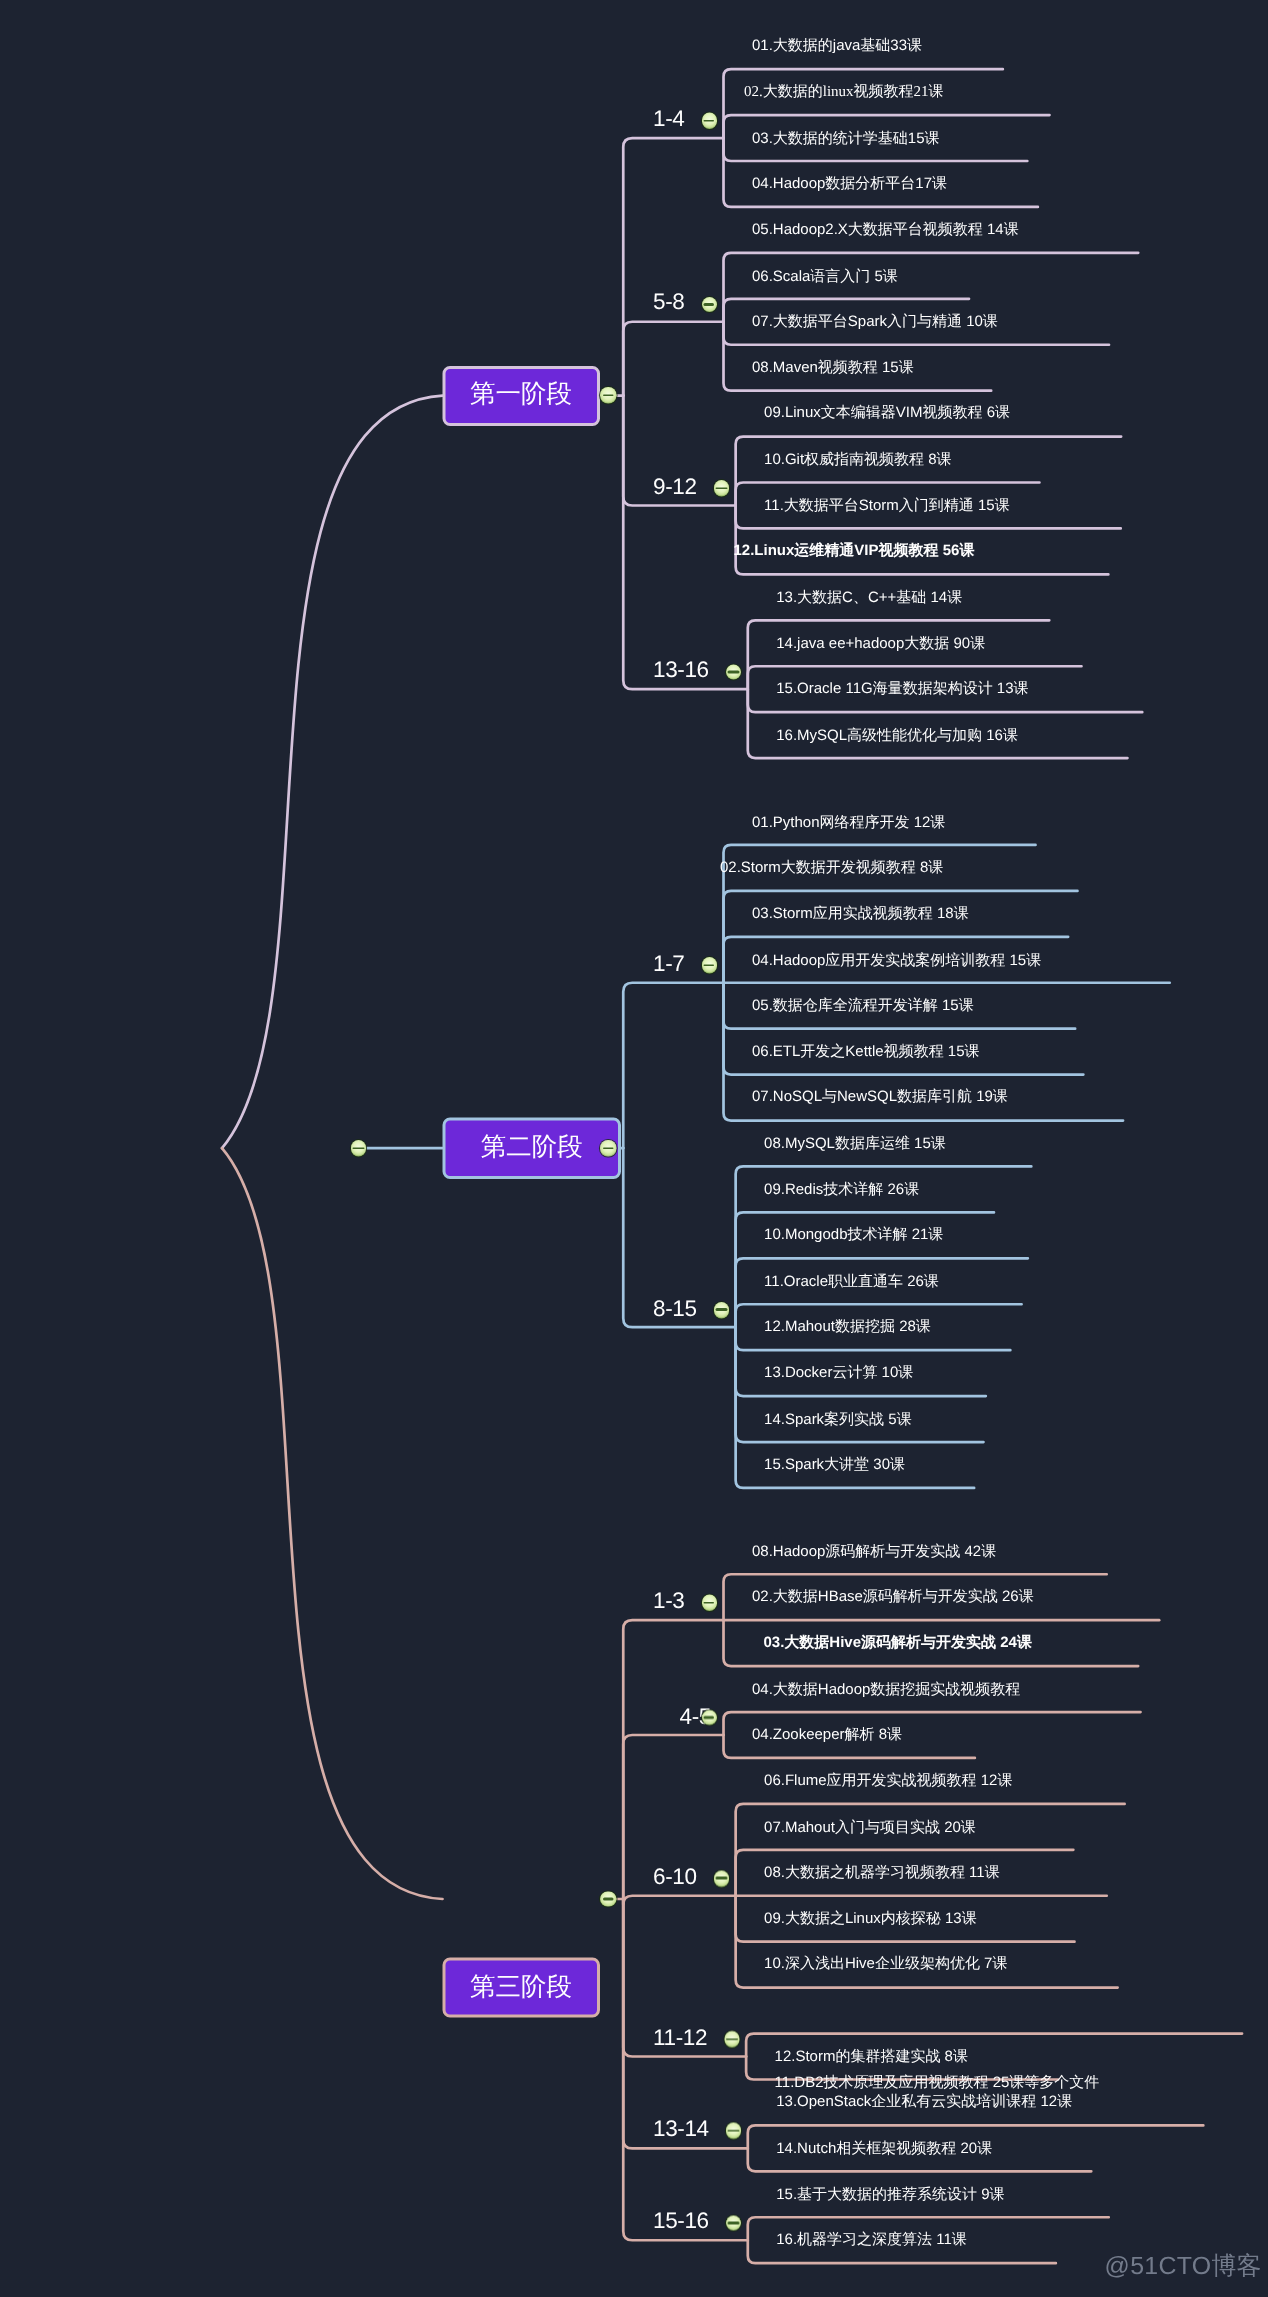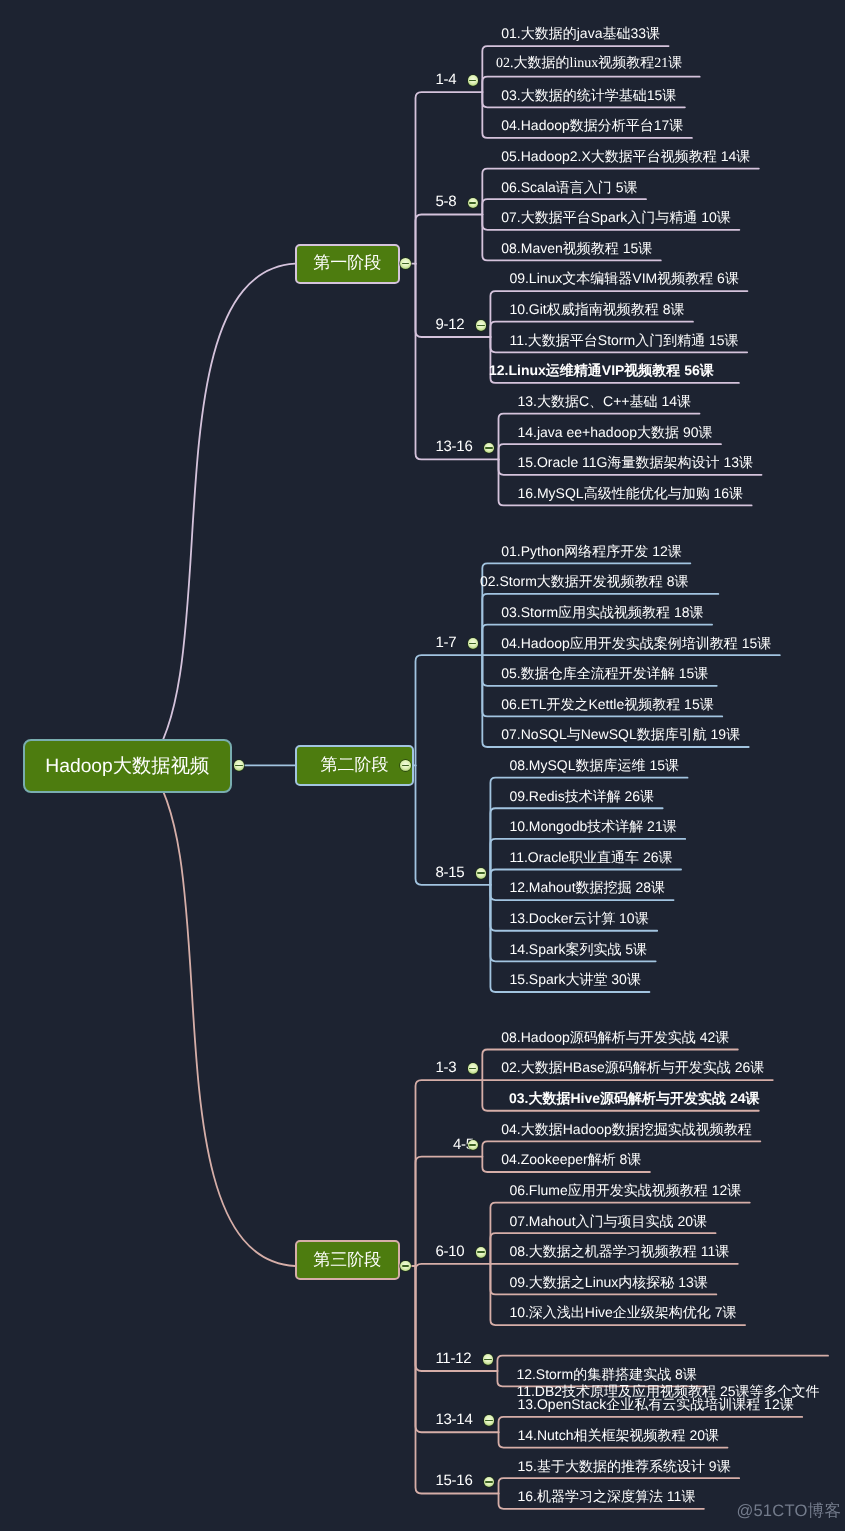--- a/index.html
+++ b/index.html
@@ -5,23 +5,23 @@
 <style>
 
 html,body{margin:0;padding:0;}
 body{width:845px;height:1531px;background:#1d2331;overflow:hidden;
      font-family:"Liberation Sans","DejaVu Sans",sans-serif;
      -webkit-font-smoothing:antialiased;text-rendering:geometricPrecision;}
 #map{position:relative;width:845px;height:1531px;background:#1d2331;}
 svg.wires{position:absolute;left:0;top:0;width:845px;height:1531px;}
 .lbl{position:absolute;white-space:nowrap;color:#fff;line-height:1;
      -webkit-font-smoothing:antialiased;will-change:opacity;opacity:0.999;}
-.leaf{font-size:14px;}
+.leaf{font-size:10px;}
 .grp{font-size:15px;letter-spacing:-0.25px;}
-.node{position:absolute;box-sizing:border-box;background:#4d7c0f;
+.node{position:absolute;box-sizing:border-box;background:#6d28d9;
       display:flex;align-items:center;justify-content:center;color:#fff;
       white-space:nowrap;}
 .node>span{-webkit-font-smoothing:antialiased;will-change:opacity;opacity:0.999;}
 .stage{font-size:17px;border:2px solid;border-radius:5px;}
 .root{font-size:19.3px;border:2px solid;border-radius:8px;}
 .tog{position:absolute;width:10.6px;height:10.6px;border-radius:50%;
      background:radial-gradient(circle at 50% 42%, #f2fbdf 0%, #e2f3bb 42%,
                  #c6e096 64%, #7ba24c 80%, #2e4a19 100%);
      box-sizing:border-box;box-shadow:0 0 0 0.7px rgba(26,48,16,.8);}
 .tog i{position:absolute;left:1.7px;right:1.7px;top:4.5px;height:1.5px;
@@ -95,23 +95,20 @@
   <path d="M 490.43 1263.84 L 737.82 1263.84" fill="none" stroke="#d6aea8" stroke-width="1.8" stroke-linecap="round"></path>
   <path d="M 490.43 1263.84 L 490.43 1289.46 Q 490.43 1294.46 495.43 1294.46 L 716.34 1294.46" fill="none" stroke="#d6aea8" stroke-width="1.8" stroke-linecap="round"></path>
   <path d="M 490.43 1263.84 L 490.43 1320.08 Q 490.43 1325.08 495.43 1325.08 L 745.09 1325.08" fill="none" stroke="#d6aea8" stroke-width="1.8" stroke-linecap="round"></path>
   <path d="M 497.42 1371.01 L 497.42 1360.70 Q 497.42 1355.70 502.42 1355.70 L 828.04 1355.70" fill="none" stroke="#d6aea8" stroke-width="1.8" stroke-linecap="round"></path>
   <path d="M 497.42 1371.01 L 497.42 1381.32 Q 497.42 1386.32 502.42 1386.32 L 705.40 1386.32" fill="none" stroke="#d6aea8" stroke-width="1.8" stroke-linecap="round"></path>
   <path d="M 498.52 1432.25 L 498.52 1421.94 Q 498.52 1416.94 503.52 1416.94 L 802.21 1416.94" fill="none" stroke="#d6aea8" stroke-width="1.8" stroke-linecap="round"></path>
   <path d="M 498.52 1432.25 L 498.52 1442.56 Q 498.52 1447.56 503.52 1447.56 L 727.52 1447.56" fill="none" stroke="#d6aea8" stroke-width="1.8" stroke-linecap="round"></path>
   <path d="M 498.52 1493.49 L 498.52 1483.18 Q 498.52 1478.18 503.52 1478.18 L 739.17 1478.18" fill="none" stroke="#d6aea8" stroke-width="1.8" stroke-linecap="round"></path>
   <path d="M 498.52 1493.49 L 498.52 1503.80 Q 498.52 1508.80 503.52 1508.80 L 703.92 1508.80" fill="none" stroke="#d6aea8" stroke-width="1.8" stroke-linecap="round"></path>
 </svg>
-<div class="node root" style="left:22.5px;top:738.7px;width:209.5px;height:54.2px;border-color:#79adaf">
-      <span>Hadoop大数据视频</span>
-    </div>
 <div class="tog" style="left:233.6px;top:760.1px;">
       <i></i>
     </div>
 <div class="node stage" style="left:295px;top:243.5px;width:104.5px;height:40.4px;border-color:#d5c3dc">
       <span>第一阶段</span>
     </div>
 <div class="tog" style="left:400.4px;top:258.4px;">
       <i></i>
     </div>
 <div class="lbl grp" style="left:435.4px;top:71.88px;">1-4</div>
@@ -168,21 +165,21 @@
       <i></i>
     </div>
 <div class="lbl leaf" style="left:509.4px;top:757.99px;">08.MySQL数据库运维 15课</div>
 <div class="lbl leaf" style="left:509.4px;top:788.61px;">09.Redis技术详解 26课</div>
 <div class="lbl leaf" style="left:509.4px;top:819.23px;">10.Mongodb技术详解 21课</div>
 <div class="lbl leaf" style="left:509.4px;top:849.85px;">11.Oracle职业直通车 26课</div>
 <div class="lbl leaf" style="left:509.4px;top:880.47px;">12.Mahout数据挖掘 28课</div>
 <div class="lbl leaf" style="left:509.4px;top:911.09px;">13.Docker云计算 10课</div>
 <div class="lbl leaf" style="left:509.4px;top:941.71px;">14.Spark案列实战 5课</div>
 <div class="lbl leaf" style="left:509.4px;top:972.33px;">15.Spark大讲堂 30课</div>
-<div class="node stage" style="left:295px;top:1240px;width:104.5px;height:40.4px;border-color:#d6aea8">
+<div class="node stage" style="left:295px;top:1305px;width:104.5px;height:40.4px;border-color:#d6aea8">
       <span>第三阶段</span>
     </div>
 <div class="tog" style="left:400.4px;top:1260.7px;">
       <i></i>
     </div>
 <div class="lbl grp" style="left:435.4px;top:1059.97px;">1-3</div>
 <div class="tog" style="left:467.5px;top:1063.27px;">
       <i></i>
     </div>
 <div class="lbl leaf" style="left:501.3px;top:1029.85px;">08.Hadoop源码解析与开发实战 42课</div>

